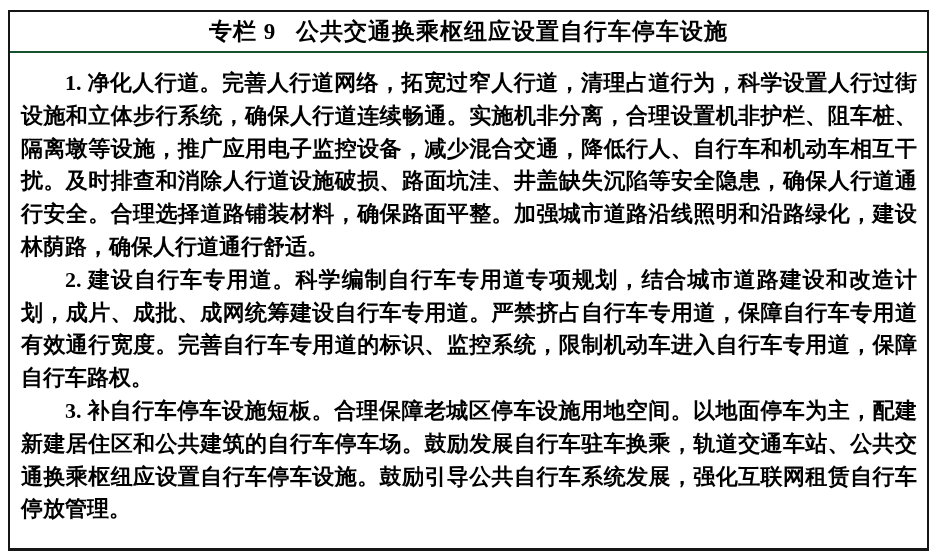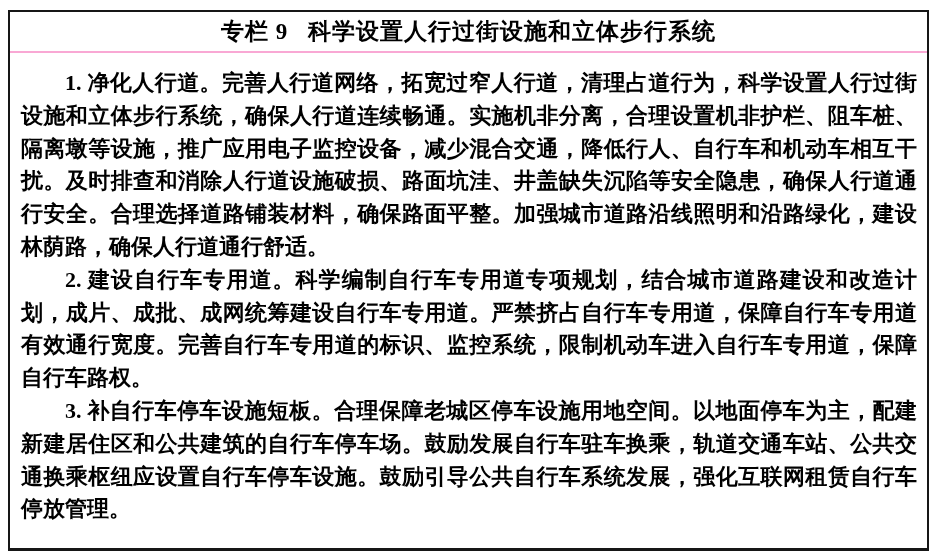--- a/index.html
+++ b/index.html
@@ -23,21 +23,21 @@
     width: 921px;
     height: 541px;
     box-sizing: border-box;
     border: 2px solid #161616;
     border-bottom-width: 3px;
     background: #ffffff;
   }
   .box-header {
     box-sizing: border-box;
     height: 41px;
-    border-bottom: 2px solid #f9a8d4;
+    border-bottom: 2px solid #14532d;
     display: flex;
     align-items: center;
     justify-content: center;
     font-weight: bold;
     font-size: 23px;
     letter-spacing: 1px;
     white-space: nowrap;
   }
   .box-header .column-label {
     margin-right: 0.85em;
@@ -56,21 +56,21 @@
     text-indent: 2em;
   }
 </style>
 </head>
 <body>
 
 <div class="page">
   <div class="column-box">
     <div class="box-header">
       <span class="column-label">专栏 9</span>
-      <span class="column-title">科学设置人行过街设施和立体步行系统</span>
+      <span class="column-title">公共交通换乘枢纽应设置自行车停车设施</span>
     </div>
     <div class="box-body">
       <p>1. 净化人行道。完善人行道网络，拓宽过窄人行道，清理占道行为，科学设置人行过街设施和立体步行系统，确保人行道连续畅通。实施机非分离，合理设置机非护栏、阻车桩、隔离墩等设施，推广应用电子监控设备，减少混合交通，降低行人、自行车和机动车相互干扰。及时排查和消除人行道设施破损、路面坑洼、井盖缺失沉陷等安全隐患，确保人行道通行安全。合理选择道路铺装材料，确保路面平整。加强城市道路沿线照明和沿路绿化，建设林荫路，确保人行道通行舒适。</p>
       <p>2. 建设自行车专用道。科学编制自行车专用道专项规划，结合城市道路建设和改造计划，成片、成批、成网统筹建设自行车专用道。严禁挤占自行车专用道，保障自行车专用道有效通行宽度。完善自行车专用道的标识、监控系统，限制机动车进入自行车专用道，保障自行车路权。</p>
       <p>3. 补自行车停车设施短板。合理保障老城区停车设施用地空间。以地面停车为主，配建新建居住区和公共建筑的自行车停车场。鼓励发展自行车驻车换乘，轨道交通车站、公共交通换乘枢纽应设置自行车停车设施。鼓励引导公共自行车系统发展，强化互联网租赁自行车停放管理。</p>
     </div>
   </div>
 </div>
 
 </body></html>

